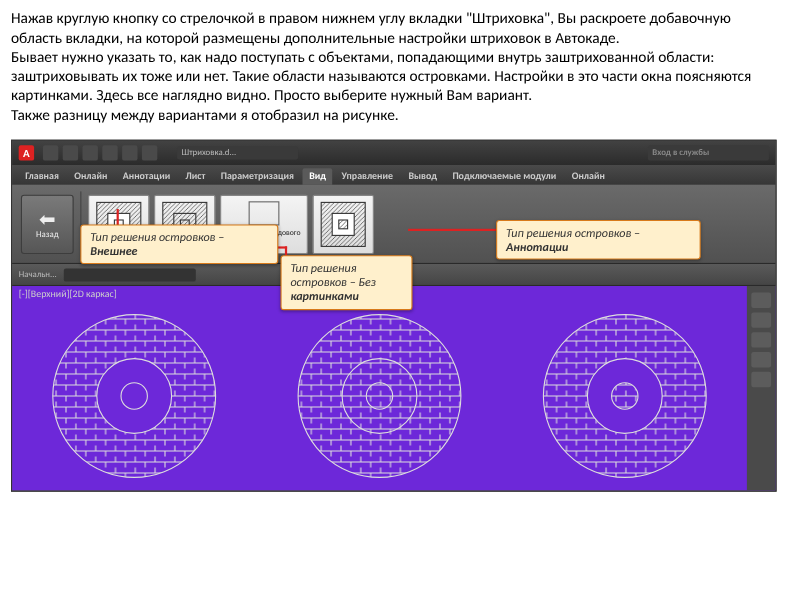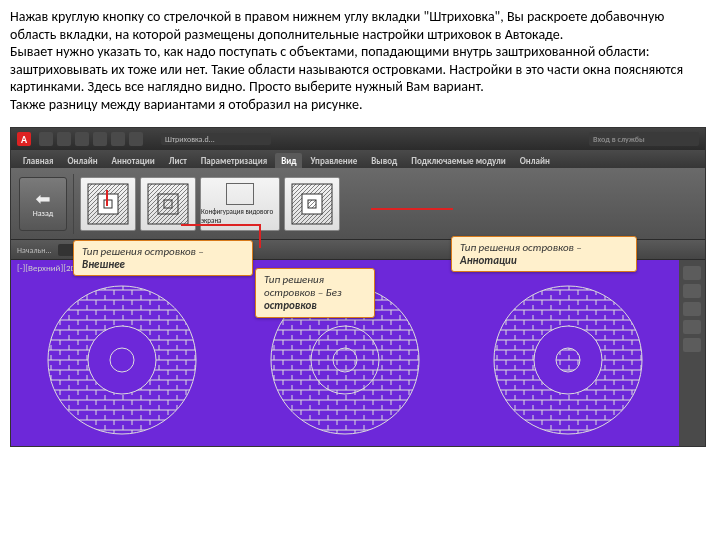--- a/index.html
+++ b/index.html
@@ -17,21 +17,21 @@
 .ribbon-tabs span { padding: 2px 6px; cursor: pointer; }
 .ribbon-tabs span.active { background: #5a5a5a; border-radius: 2px 2px 0 0; color: #fff; }
 .ribbon { height: 72px; background: linear-gradient(#6a6a6a,#515151); display: flex; align-items: center; padding: 4px 8px; gap: 6px; border-bottom: 1px solid #2a2a2a; position: relative; }
 .nav-btn { width: 48px; height: 54px; background: linear-gradient(#7a7a7a,#565656); border: 1px solid #3d3d3d; border-radius: 3px; display: flex; flex-direction: column; align-items: center; justify-content: center; font-size: 8px; color: #eee; }
 .nav-btn .arrow { font-size: 18px; line-height: 1; }
 .panel { display: flex; gap: 4px; height: 60px; align-items: center; padding: 0 6px; border-left: 1px solid #444; }
 .opt { width: 56px; height: 54px; background: linear-gradient(#f4f4f4,#dedede); border: 1px solid #888; border-radius: 2px; display: flex; align-items: center; justify-content: center; position: relative; }
 .opt svg { width: 44px; height: 44px; }
 .viewport-opt { width: 80px; height: 54px; background: linear-gradient(#f4f4f4,#dedede); border: 1px solid #888; border-radius: 2px; display: flex; flex-direction: column; align-items: center; justify-content: center; font-size: 7px; color: #222; }
 .viewport-opt .sq { width: 28px; height: 22px; border: 1px solid #666; margin-bottom: 2px; }
-.callout { position: absolute; background: #fff0cc; border: 1.5px solid #d87a1a; border-radius: 3px; padding: 4px 8px; font-size: 11px; color: #333; font-style: italic; line-height: 1.2; z-index: 10; box-shadow: 0 1px 3px rgba(0,0,0,.3); margin-top: 36px; }
+.callout { position: absolute; background: #fff0cc; border: 1.5px solid #d87a1a; border-radius: 3px; padding: 4px 8px; font-size: 11px; color: #333; font-style: italic; line-height: 1.2; z-index: 10; box-shadow: 0 1px 3px rgba(0,0,0,.3); }
 .call-line { position: absolute; background: #d22; z-index: 9; }
 .canvas { position: absolute; left: 0; right: 0; top: 132px; bottom: 0; background: #6d28d9; }
 .canvas-label { position: absolute; top: 2px; left: 6px; font-size: 9px; color: #ccc; }
 .right-bar { position: absolute; right: 0; top: 0; bottom: 0; width: 26px; background: #4a4a4a; display: flex; flex-direction: column; align-items: center; padding-top: 6px; gap: 4px; }
 .right-bar span { width: 18px; height: 14px; background: #5c5c5c; border-radius: 2px; }
 .circles { position: absolute; bottom: 6px; left: 0; right: 26px; display: flex; justify-content: space-around; align-items: flex-end; }
 .hatch-circle { position: relative; }
 .doc-title-field { position: absolute; left: 150px; width: 110px; height: 12px; background: #3a3a3a; border-radius: 2px; font-size: 8px; color: #bbb; padding: 0 4px; display: flex; align-items: center; }
 .toolbar2 { height: 20px; background: linear-gradient(#5a5a5a,#454545); border-bottom: 1px solid #2a2a2a; display: flex; align-items: center; padding: 0 6px; font-size: 8px; color: #bbb; }
 .toolbar2 .field { width: 120px; height: 12px; background: #333; margin-left: 6px; border-radius: 2px; }
@@ -120,21 +120,21 @@
 
   <div class="callout" style="left:62px; top:76px; width:180px">
     <span>Тип решения островков –</span><br>
     <b>Внешнее</b>
   </div>
   <div class="call-line" style="left:95px; top:62px; width:2px; height:16px"></div>
 
   <div class="callout" style="left:244px; top:104px; width:120px">
     <span>Тип решения</span><br>
     <span>островков – Без</span><br>
-    <b>островков</b>
+    <b>картинками</b>
   </div>
   <div class="call-line" style="left:170px; top:96px; width:80px; height:2px"></div>
   <div class="call-line" style="left:248px; top:96px; width:2px; height:24px"></div>
 
   <div class="callout" style="left:440px; top:72px; width:186px">
     <span>Тип решения островков –</span><br>
     <b>Аннотации</b>
   </div>
   <div class="call-line" style="left:360px; top:80px; width:82px; height:2px"></div>
 

